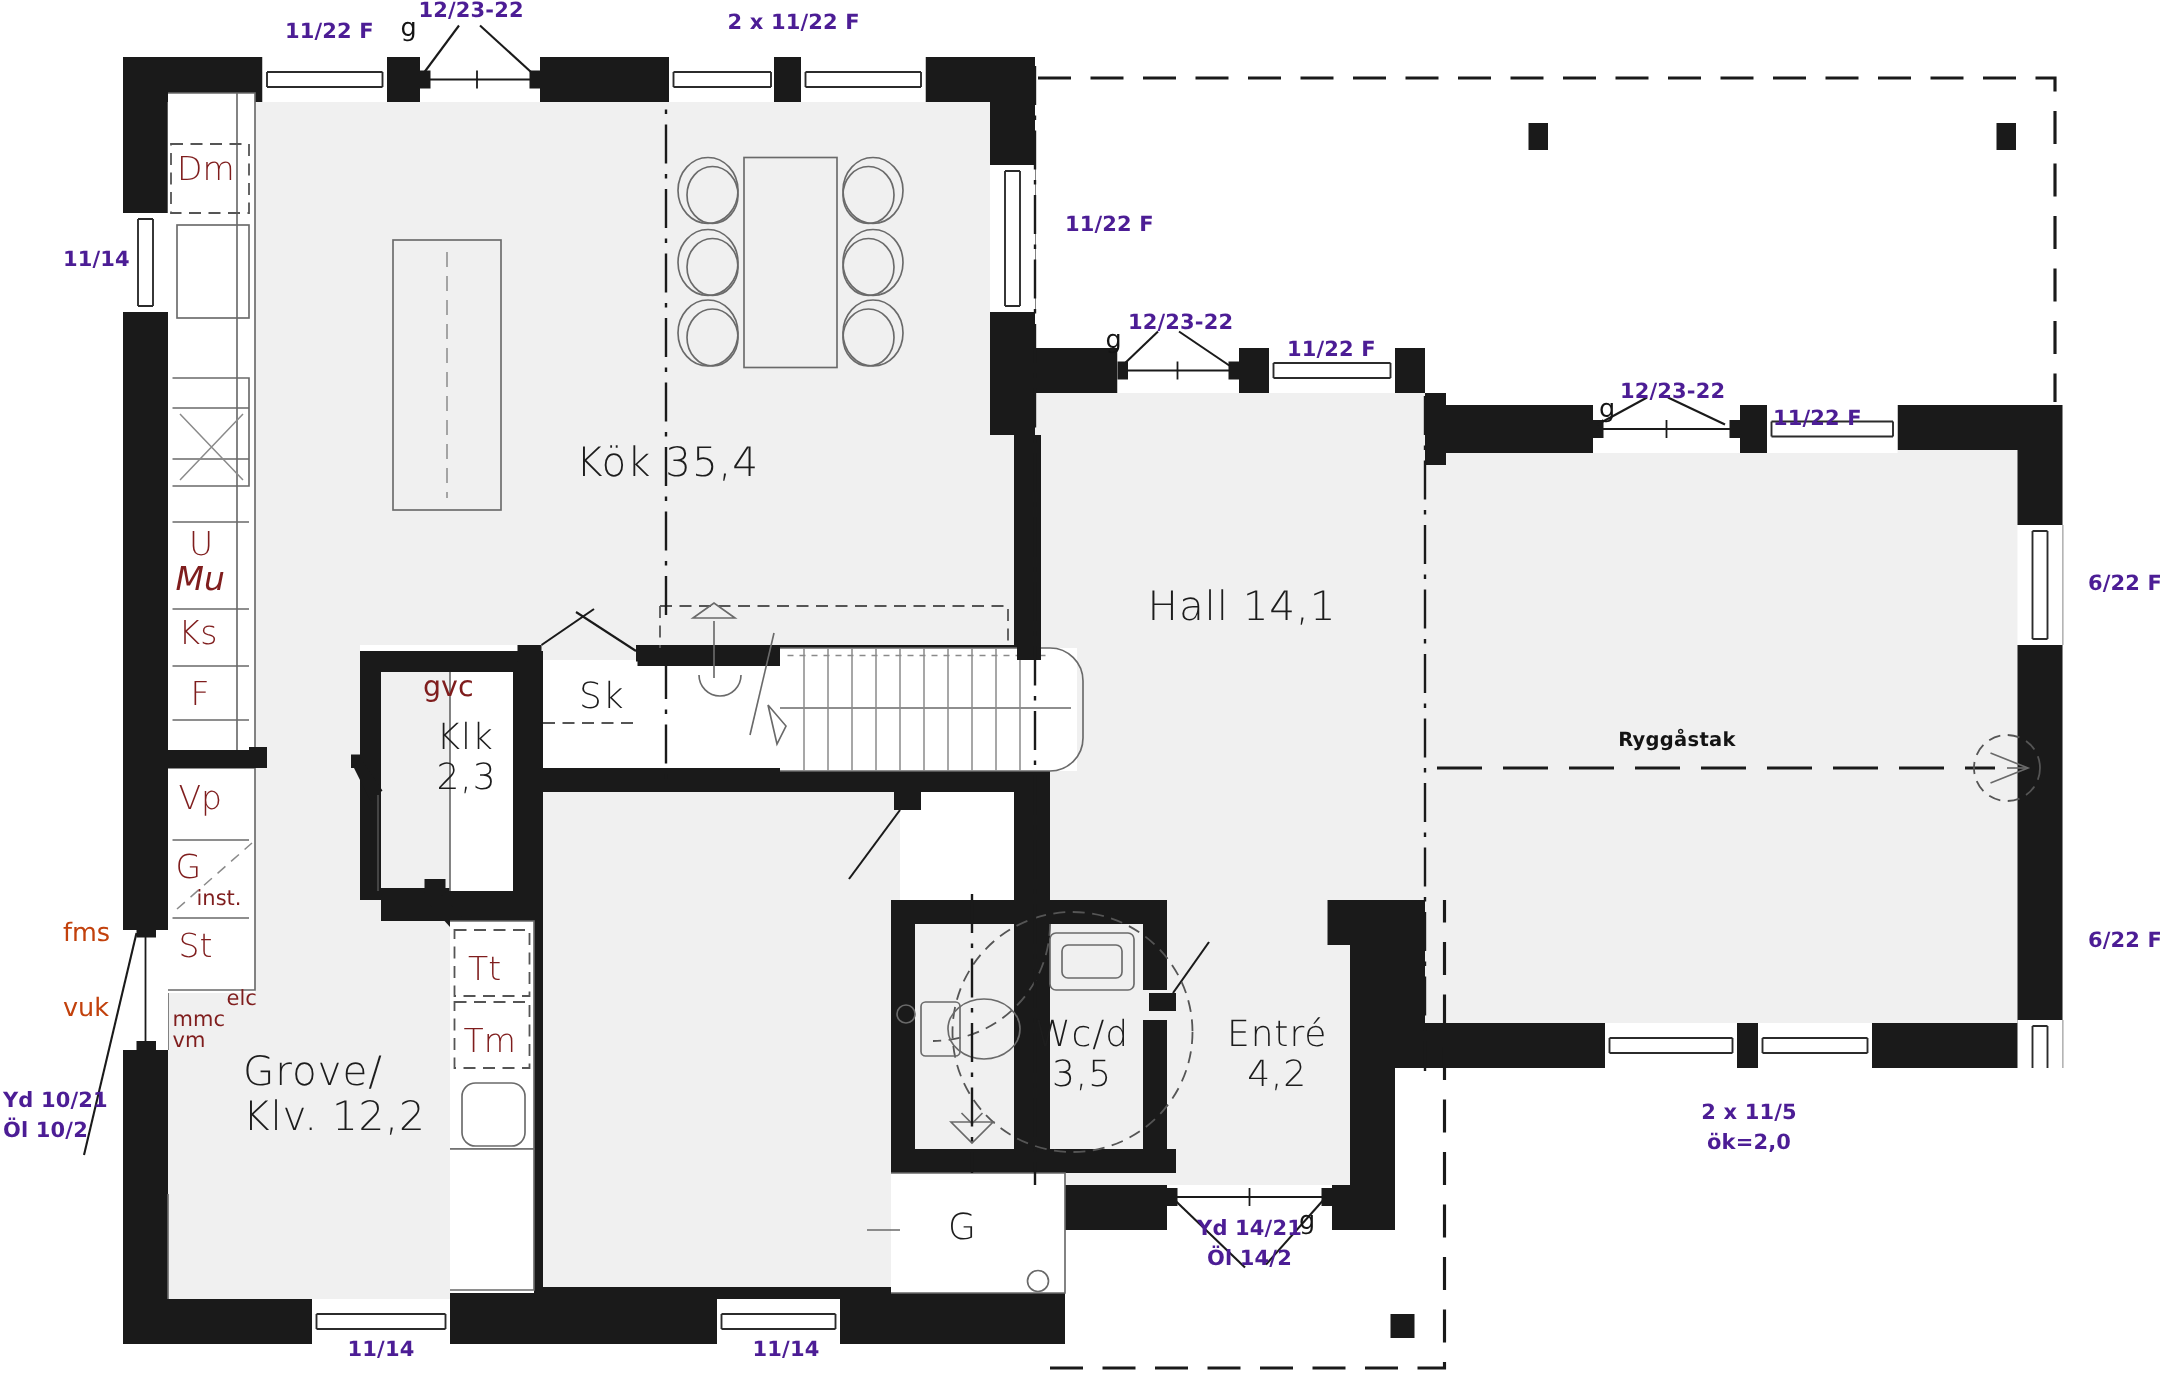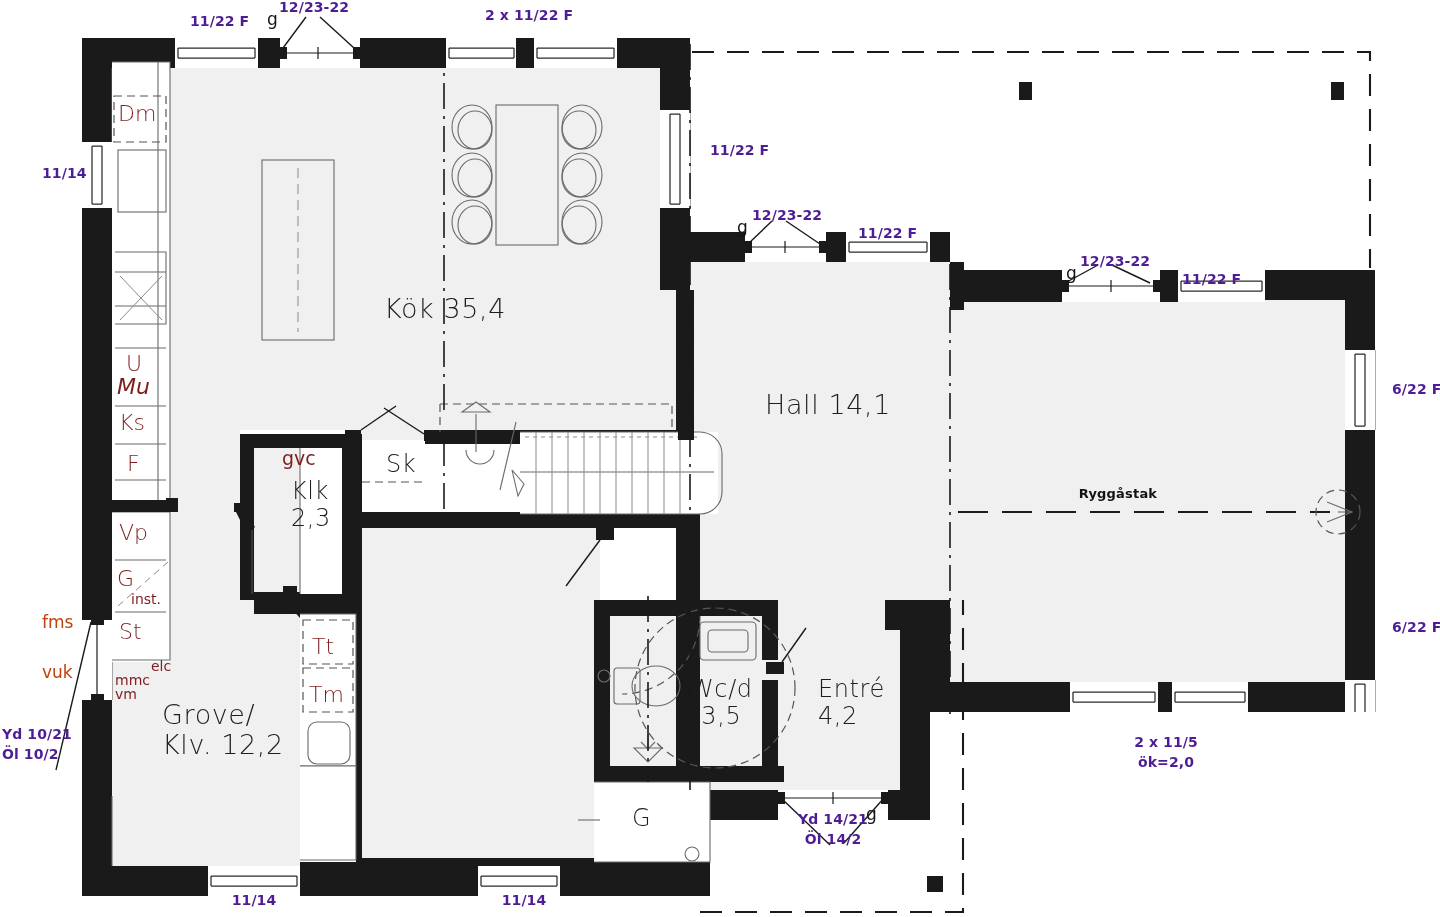--- a/index.html
+++ b/index.html
@@ -513,21 +513,21 @@
   <div class="lbl two" style="left:268px; top:478px;margin-left:23px;">
     <div class="room small">Klk</div>
     <div class="room small">2,3</div>
   </div>
 
   <div class="lbl two" style="left:690px; top:676px; text-align:center;">
     <div class="room small">Wc/d</div>
     <div class="room small">3,5</div>
   </div>
 
-  <div class="lbl two" style="left:818px; top:676px; ">
+  <div class="lbl two" style="left:818px; top:676px; text-align:center;">
     <div class="room small">Entré</div>
     <div class="room small">4,2</div>
   </div>
 
   <div class="lbl code sm" style="left:282px; top:448px;">gvc</div>
   <div class="lbl room small" style="left:386px; top:452px;">Sk</div>
   <div class="lbl ridge ctr" style="left:1118px; top:487px;">Ryggåstak</div>
   <div class="lbl room small" style="left:632px; top:806px;">G</div>
   <div class="lbl side" style="left:42px; top:613px;">fms</div>
   <div class="lbl side" style="left:42px; top:663px;">vuk</div>

